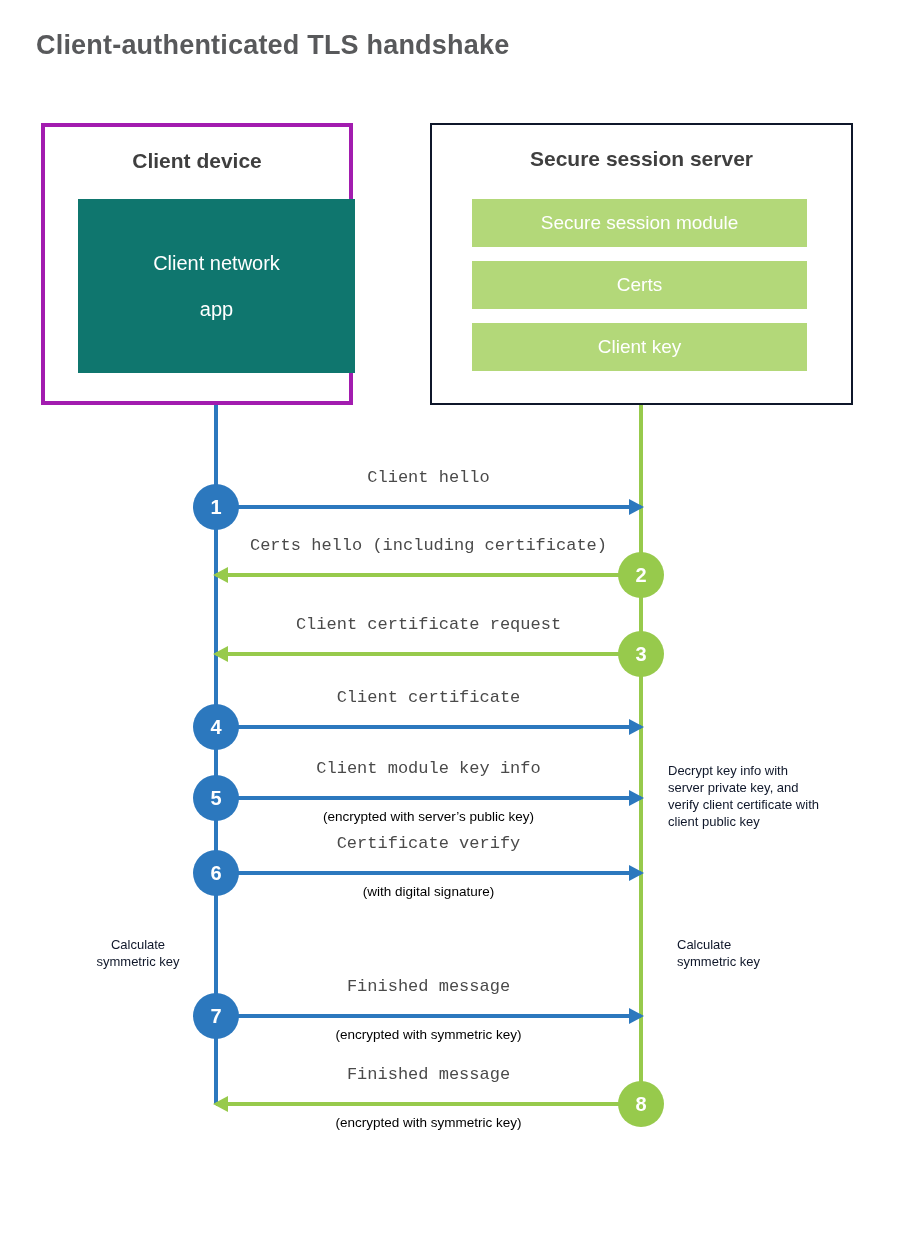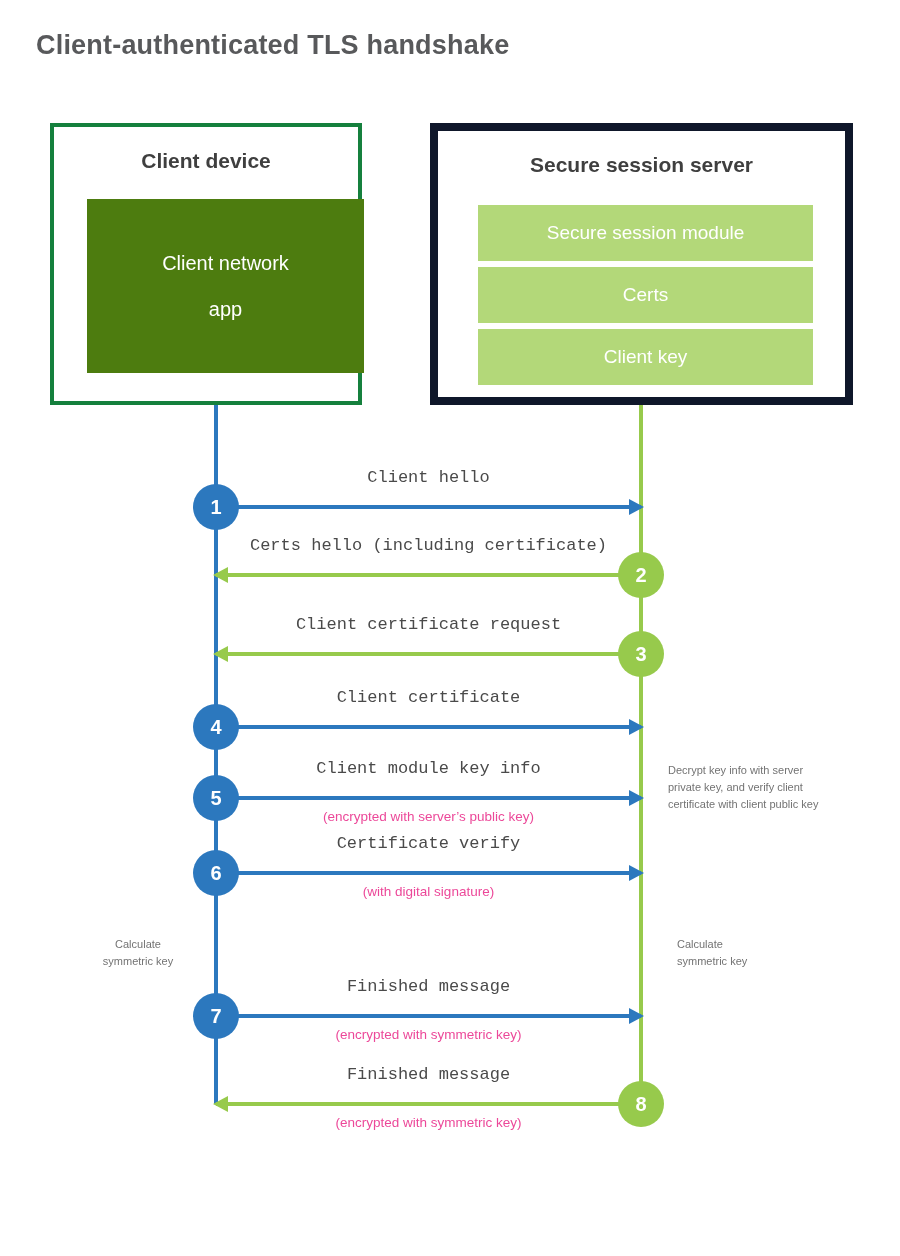--- a/index.html
+++ b/index.html
@@ -6,33 +6,33 @@
   .canvas{
     position:relative;width:900px;height:1256px;background:#ffffff;
     font-family:"Liberation Sans", sans-serif;overflow:hidden;
   }
   .title{
     position:absolute;left:36px;top:30px;font-size:27px;font-weight:700;
     color:#58595b;letter-spacing:0.2px;
   }
   
   .actor-box{position:absolute;top:123px;height:282px;background:#fff;box-sizing:border-box;z-index:2;}
-  .client-box{left:50px;width:312px;border:4px solid #15803d;}
-  .server-box{left:430px;width:423px;border:8px solid #0f172a;padding-left:35px;}
+  .client-box{left:41px;width:312px;border:4px solid #a21caf;}
+  .server-box{left:430px;width:423px;border:2px solid #0f172a;padding-left:35px;}
   .actor-title{
     position:absolute;left:0;top:22px;width:100%;text-align:center;
     font-size:21px;font-weight:700;color:#3f3f3f;
   }
   .app-box{
-    position:absolute;left:33px;top:72px;width:277px;height:174px;background:#4d7c0f;
+    position:absolute;left:33px;top:72px;width:277px;height:174px;background:#0f766e;
     display:flex;align-items:center;justify-content:center;flex-direction:column;
     color:#ffffff;font-size:20px;line-height:27px;text-align:center;gap:19px;
   }
   .bar{
-    position:absolute;left:40px;width:335px;height:56px;background:#b3d879;
+    position:absolute;left:40px;width:335px;height:48px;background:#b3d879;
     display:flex;align-items:center;justify-content:center;
     color:#ffffff;font-size:19px;
   }
   .bar1{top:74px}.bar2{top:136px}.bar3{top:198px}
   
   .lifeline{position:absolute;width:4px;z-index:1;}
   .lifeline-client{left:214px;top:405px;height:699px;background:#2c78be;}
   .lifeline-server{left:639px;top:405px;height:701px;background:#97ca4c;}
   
   .step{position:absolute;left:0;width:900px;height:0;z-index:3;}
@@ -50,24 +50,24 @@
   .from-server .arrow{background:#97ca4c;}
   .head{position:absolute;top:-6px;width:0;height:0;border-top:8px solid transparent;border-bottom:8px solid transparent;}
   .from-client .head{right:-3px;border-left:15px solid #2c78be;}
   .from-server .head{left:-3px;border-right:15px solid #97ca4c;}
   .msg-label{
     position:absolute;left:216px;top:-40px;width:425px;text-align:center;
     font-size:17px;line-height:22px;color:#4a4a4a;font-family:Liberation Mono, monospace;
   }
   .msg-sub{
     position:absolute;left:216px;top:10px;width:425px;text-align:center;
-    font-size:13.5px;line-height:18px;color:#ec4899;
+    font-size:13.5px;line-height:18px;color:#000000;
   }
   
-  .note{position:absolute;font-size:11px;line-height:17px;color:#737373;z-index:2;}
+  .note{position:absolute;font-size:13px;line-height:17px;color:#0f172a;z-index:2;}
   .note-decrypt{left:668px;top:762px;width:158px;text-align:left;}
   .note-calc-left{left:68px;top:936px;width:140px;text-align:center;white-space:pre-line;}
   .note-calc-right{left:677px;top:936px;width:140px;text-align:left;white-space:pre-line;}
 </style>
 </head>
 <body>
 
 <div class="canvas">
 
   <div class="title">Client-authenticated TLS handshake</div>

